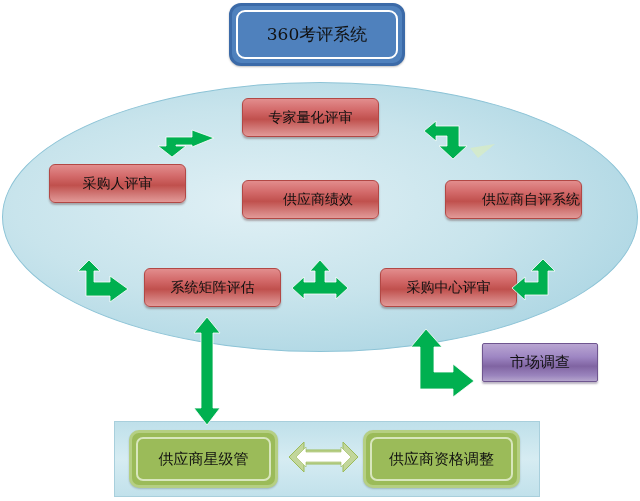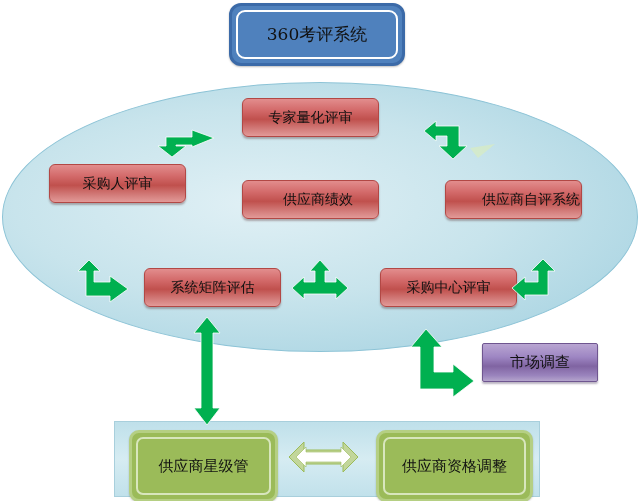--- a/index.html
+++ b/index.html
@@ -59,21 +59,21 @@
     }
 
     
     .bottom-panel {
       left: 114px; top: 421px; width: 426px; height: 76px;
       background: linear-gradient(to bottom, #bfe0ea 0%, #d6ecf2 50%, #c1e1eb 100%);
       border: 1px solid #a8cfdc;
       box-sizing: border-box;
     }
     .node-green {
-      position: absolute; top: 430px; height: 72px;
+      position: absolute; top: 430px; height: 58px;
       border-radius: 10px;
       background: #9bbb59;
       box-sizing: border-box;
       border: 3px solid #b5cf83;
       box-shadow: 0 1px 2px rgba(0,0,0,0.2);
     }
     .node-green .inner {
       position: absolute; left: 4px; top: 4px; right: 4px; bottom: 4px;
       border: 2px solid #d8e6bd; border-radius: 7px;
       display: flex; align-items: center; justify-content: center;
@@ -97,21 +97,21 @@
 <div class="node-red" style="left:445px; top:180px; width:137px;padding-left:35px;">供应商自评系统</div>
 <div class="node-red" style="left:144px; top:268px; width:137px;">系统矩阵评估</div>
 <div class="node-red" style="left:380px; top:268px; width:137px;">采购中心评审</div>
 
 <div class="abs node-purple">市场调查</div>
 
 <div class="abs bottom-panel"></div>
 <div class="node-green" style="left:129px; width:149px;">
   <div class="inner">供应商星级管</div>
 </div>
-<div class="node-green" style="left:363px; width:157px;margin-left:13px;">
+<div class="node-green" style="left:363px; width:157px;">
   <div class="inner">供应商资格调整</div>
 </div>
 
 <svg class="arrows" viewBox="0 0 640 501">
   <defs>
     <filter id="glow" x="-20%" y="-20%" width="140%" height="140%">
       <feDropShadow dx="0" dy="0" stdDeviation="0.8" flood-color="#ffffff" flood-opacity="0.9"></feDropShadow>
     </filter>
   </defs>
 

